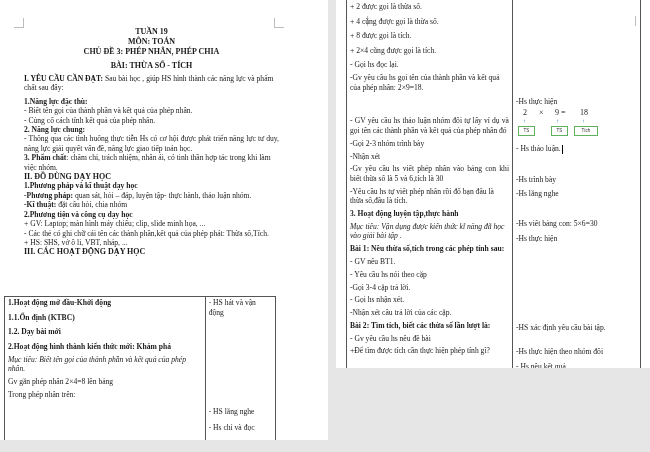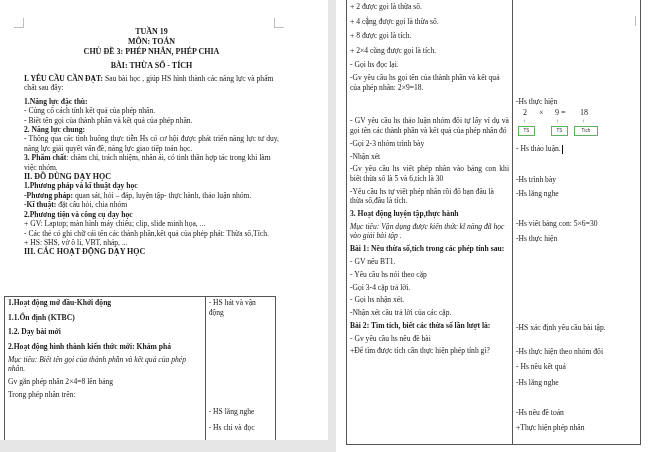--- a/index.html
+++ b/index.html
@@ -1,20 +1,20 @@
 <!DOCTYPE html>
 <html><head>
 <meta charset="utf-8">
 <style>
   * { box-sizing: border-box; margin: 0; padding: 0; }
   html, body { width: 650px; height: 452px; overflow: hidden; background: #e6e6e6; }
   body { font-family: "Liberation Serif", "DejaVu Serif", serif; color: #1a1a1a; position: relative; }
   .page { position: absolute; top: 0; background: #fff; overflow: hidden; }
   #page-left { left: 0; width: 328px; height: 440px; }
-  #page-right { left: 336px; width: 314px; height: 452px; }
+  #page-right { left: 336px; width: 314px; height: 368px; }
   .crop { position: absolute; width: 10px; height: 10px; border-color: #bdbdbd; border-style: solid; border-width: 0; }
   .content { position: absolute; font-size: 7.6px; line-height: 9.4px; }
   .center { text-align: center; font-weight: bold; }
   .h-title { font-size: 8px; line-height: 10px; }
   .b { font-weight: bold; }
   .i { font-style: italic; }
   p { margin: 0; }
   table.lesson { border-collapse: collapse; position: absolute; font-size: 7.6px; line-height: 9.6px; }
   table.lesson td, table.lesson th { border: 1px solid #555; vertical-align: top; padding: 1px 3px; }
   table.lesson th { font-weight: bold; text-align: center; font-size: 7.8px; }
@@ -35,22 +35,22 @@
   <div class="crop" style="left:274px;top:442px;border-left-width:1px;border-top-width:1px;"></div>
 
   <div class="content" style="left:24px; top:27px; width:255px;">
     <div class="center h-title">TUẦN 19</div>
     <div class="center h-title">MÔN: TOÁN</div>
     <div class="center h-title">CHỦ ĐỀ 3: PHÉP NHÂN, PHÉP CHIA</div>
     <div class="center h-title" style="margin-top:4px;">BÀI: THỪA SỐ - TÍCH</div>
 
     <p style="margin-top:3px;"><span class="b">I. YÊU CẦU CẦN ĐẠT:</span><span> Sau bài học , giúp HS hình thành các năng lực và phẩm chất sau đây:</span></p>
     <p class="b" style="margin-top:4px;"> 1.Năng lực đặc thù:</p>
+    <p>- Biết tên gọi của thành phần và kết quả của phép nhân.</p>
     <p>- Củng cố cách tính kết quả của phép nhân.</p>
-    <p>- Biết tên gọi của thành phần và kết quả của phép nhân.</p>
     <p class="b">2. Năng lực chung:</p>
     <p style="text-align:justify;">- Thông qua các tình huống thực tiễn Hs có cơ hội được phát triển năng lực tư duy,  năng lực giải quyết vấn đề, năng lực giao tiếp toán học.</p>
     <p><span class="b">3. Phẩm chất</span><span>: chăm chỉ, trách nhiệm, nhân ái, có tinh thần hợp tác trong khi làm việc nhóm.</span></p>
 
     <p class="b" style="font-size:8px;">II. ĐỒ DÙNG DẠY HỌC</p>
     <p class="b">1.Phương pháp và kĩ thuật dạy học</p>
     <p style="text-align:justify;"><span class="b">-Phương pháp:</span><span> quan sát, hỏi – đáp, luyện tập- thực hành, thảo luận nhóm.</span></p>
     <p><span class="b">-Kĩ thuật:</span><span> đặt câu hỏi, chia nhóm</span></p>
     <p class="b">2.Phương tiện và công cụ dạy học</p>
     <p>+ GV: Laptop; màn hình máy chiếu; clip, slide minh họa, ...</p>

